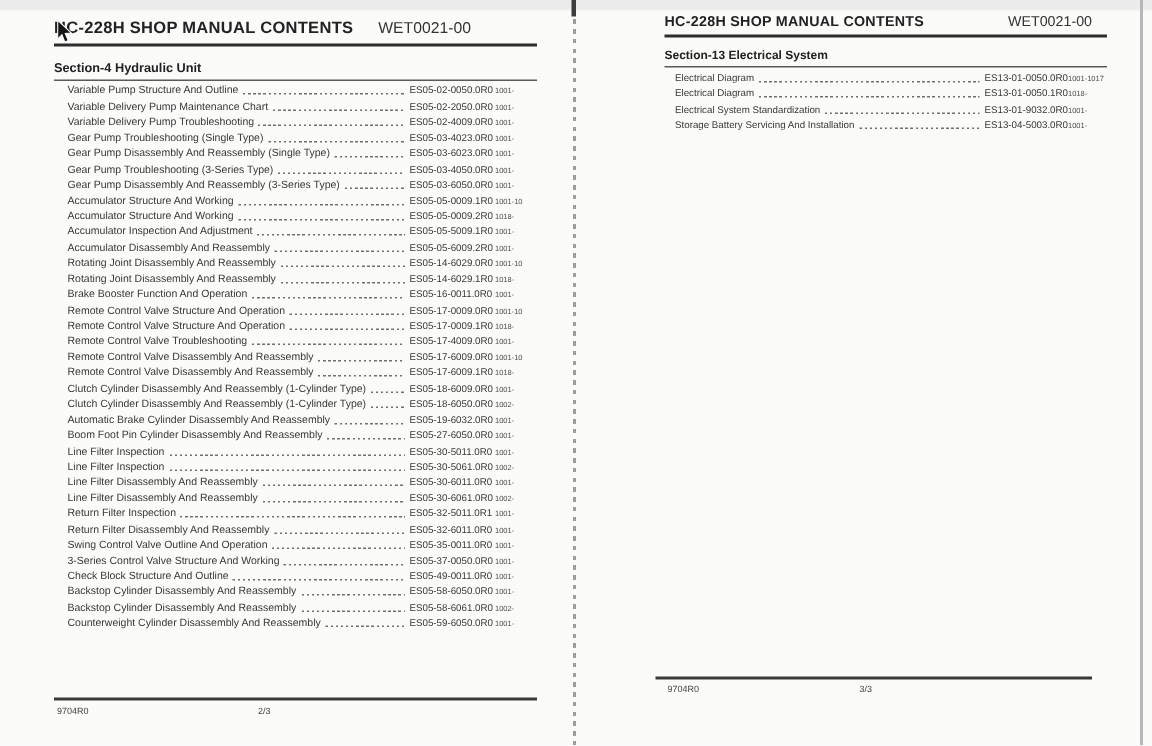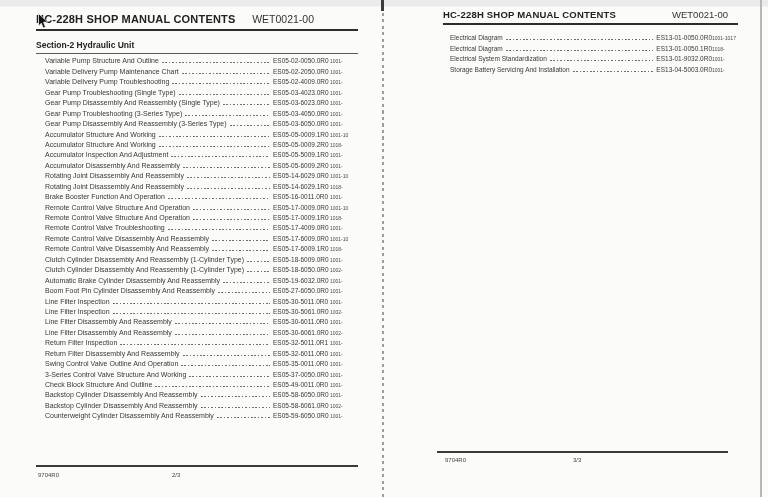--- a/index.html
+++ b/index.html
@@ -68,21 +68,21 @@
 <div id="canvas">
   <div class="topstrip"></div>
 
   <div class="page page-left">
     <div class="hdr">
       <span class="hdr-title">HC-228H SHOP MANUAL CONTENTS</span>
       <span class="hdr-code">WET0021-00</span>
     </div>
     <div class="sections" id="left-sections">
         <div class="section">
-          <div class="section-title">Section-2 Hydraulic Unit</div>
+          <div class="section-title">Section-4 Hydraulic Unit</div>
           <div class="toc-row">
             <span class="toc-label">Variable Pump Structure And Outline</span>
             <span class="leader"></span>
             <span class="toc-code">ES05-02-0050.0R0</span>
             <span class="toc-pages">1001-</span>
           </div>
           <div class="toc-row">
             <span class="toc-label">Variable Delivery Pump Maintenance Chart</span>
             <span class="leader"></span>
             <span class="toc-code">ES05-02-2050.0R0</span>
@@ -290,20 +290,21 @@
       </div>
   </div>
 
   <div class="page page-right">
     <div class="hdr">
       <span class="hdr-title">HC-228H SHOP MANUAL CONTENTS</span>
       <span class="hdr-code">WET0021-00</span>
     </div>
     <div class="sections" id="right-sections">
         <div class="section">
+          <div class="section-title">Section-13 Electrical System</div>
           <div class="toc-row">
             <span class="toc-label">Electrical Diagram</span>
             <span class="leader"></span>
             <span class="toc-code">ES13-01-0050.0R0</span>
             <span class="toc-pages">1001-1017</span>
           </div>
           <div class="toc-row">
             <span class="toc-label">Electrical Diagram</span>
             <span class="leader"></span>
             <span class="toc-code">ES13-01-0050.1R0</span>

